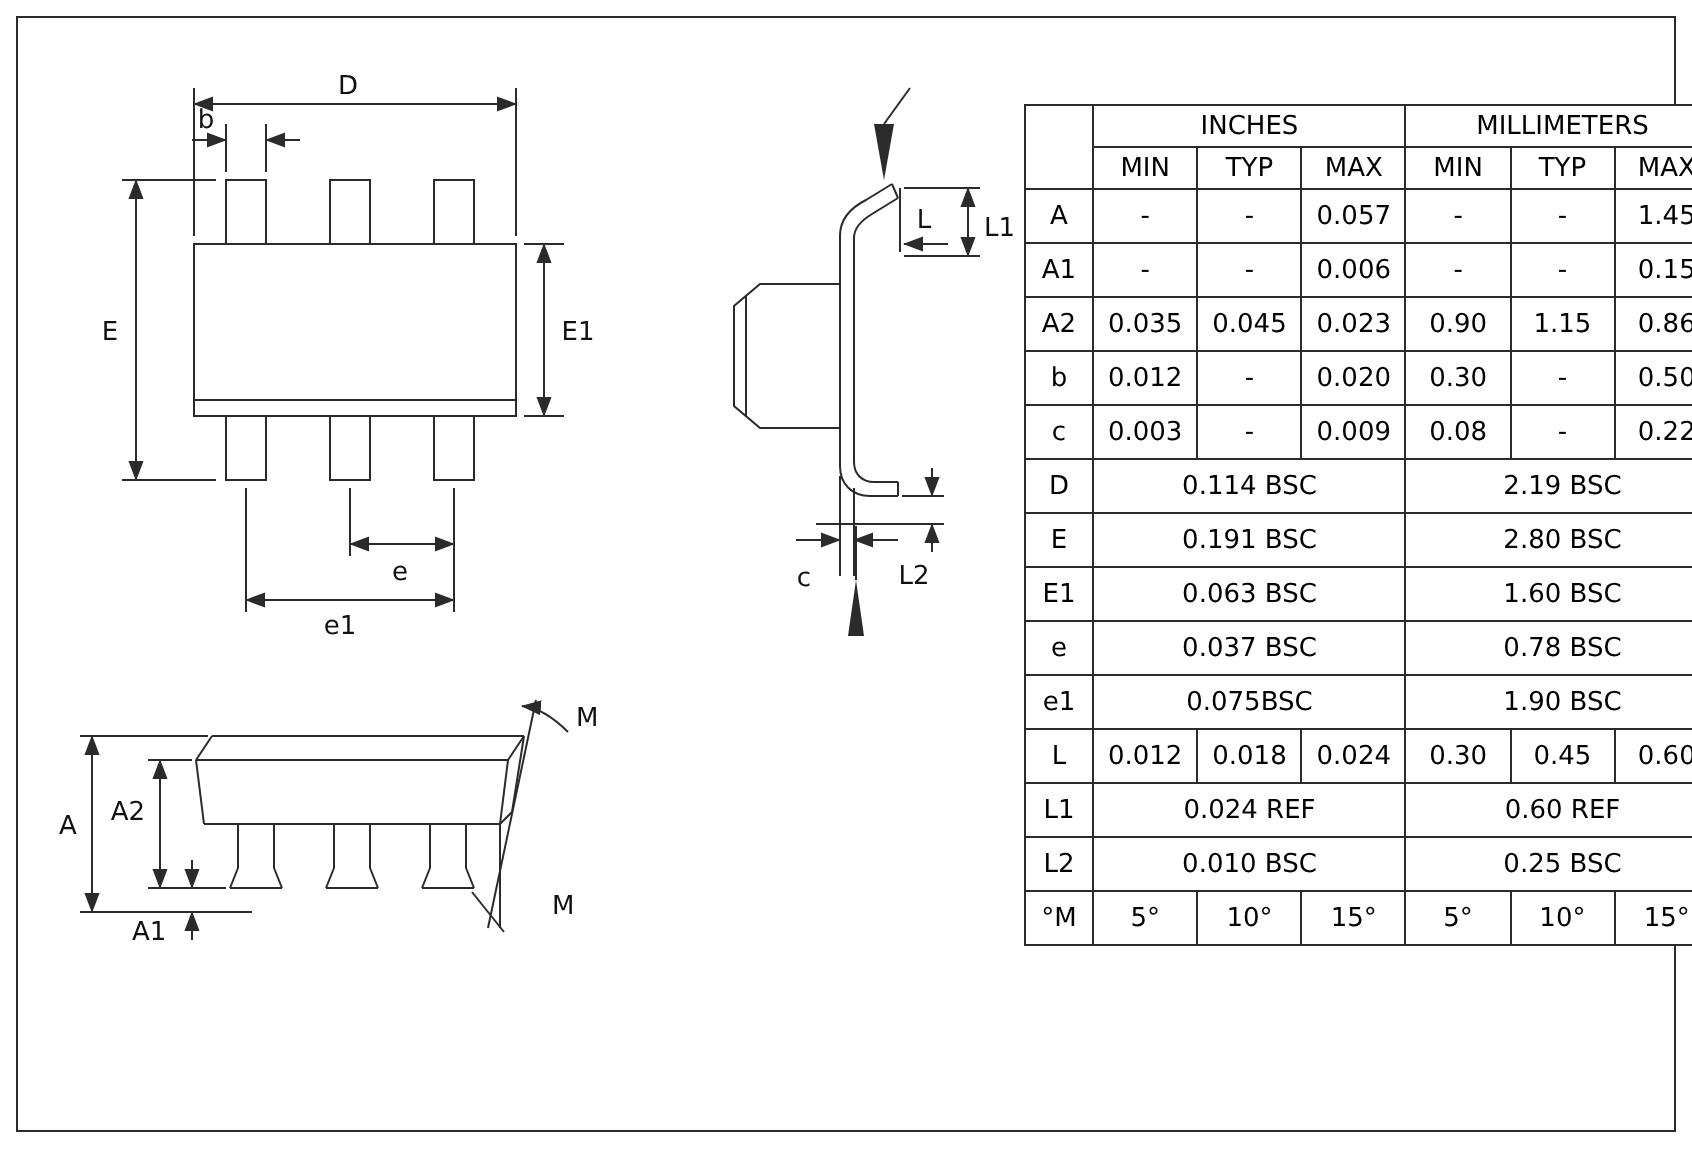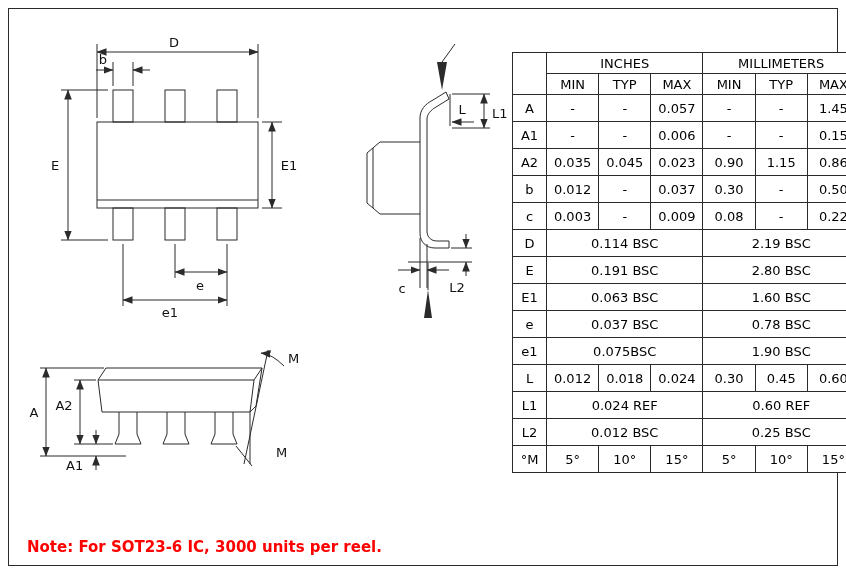--- a/index.html
+++ b/index.html
@@ -226,21 +226,21 @@
           <td>0.045</td>
           <td>0.023</td>
           <td>0.90</td>
           <td>1.15</td>
           <td>0.86</td>
         </tr>
         <tr>
           <td>b</td>
           <td>0.012</td>
           <td>-</td>
-          <td>0.037</td>
+          <td>0.020</td>
           <td>0.30</td>
           <td>-</td>
           <td>0.50</td>
         </tr>
         <tr>
           <td>c</td>
           <td>0.003</td>
           <td>-</td>
           <td>0.009</td>
           <td>0.08</td>
@@ -281,29 +281,28 @@
           <td>0.45</td>
           <td>0.60</td>
         </tr>
         <tr>
           <td>L1</td>
           <td colspan="3">0.024 REF</td>
           <td colspan="3">0.60 REF</td>
         </tr>
         <tr>
           <td>L2</td>
-          <td colspan="3">0.012 BSC</td>
+          <td colspan="3">0.010 BSC</td>
           <td colspan="3">0.25 BSC</td>
         </tr>
         <tr>
           <td>°M</td>
           <td>5°</td>
           <td>10°</td>
           <td>15°</td>
           <td>5°</td>
           <td>10°</td>
           <td>15°</td>
         </tr>
       </tbody>
   </table>
 
-  <div class="note">Note: For SOT23-6 IC, 3000 units per reel.</div>
 </div>
 
 </body></html>

